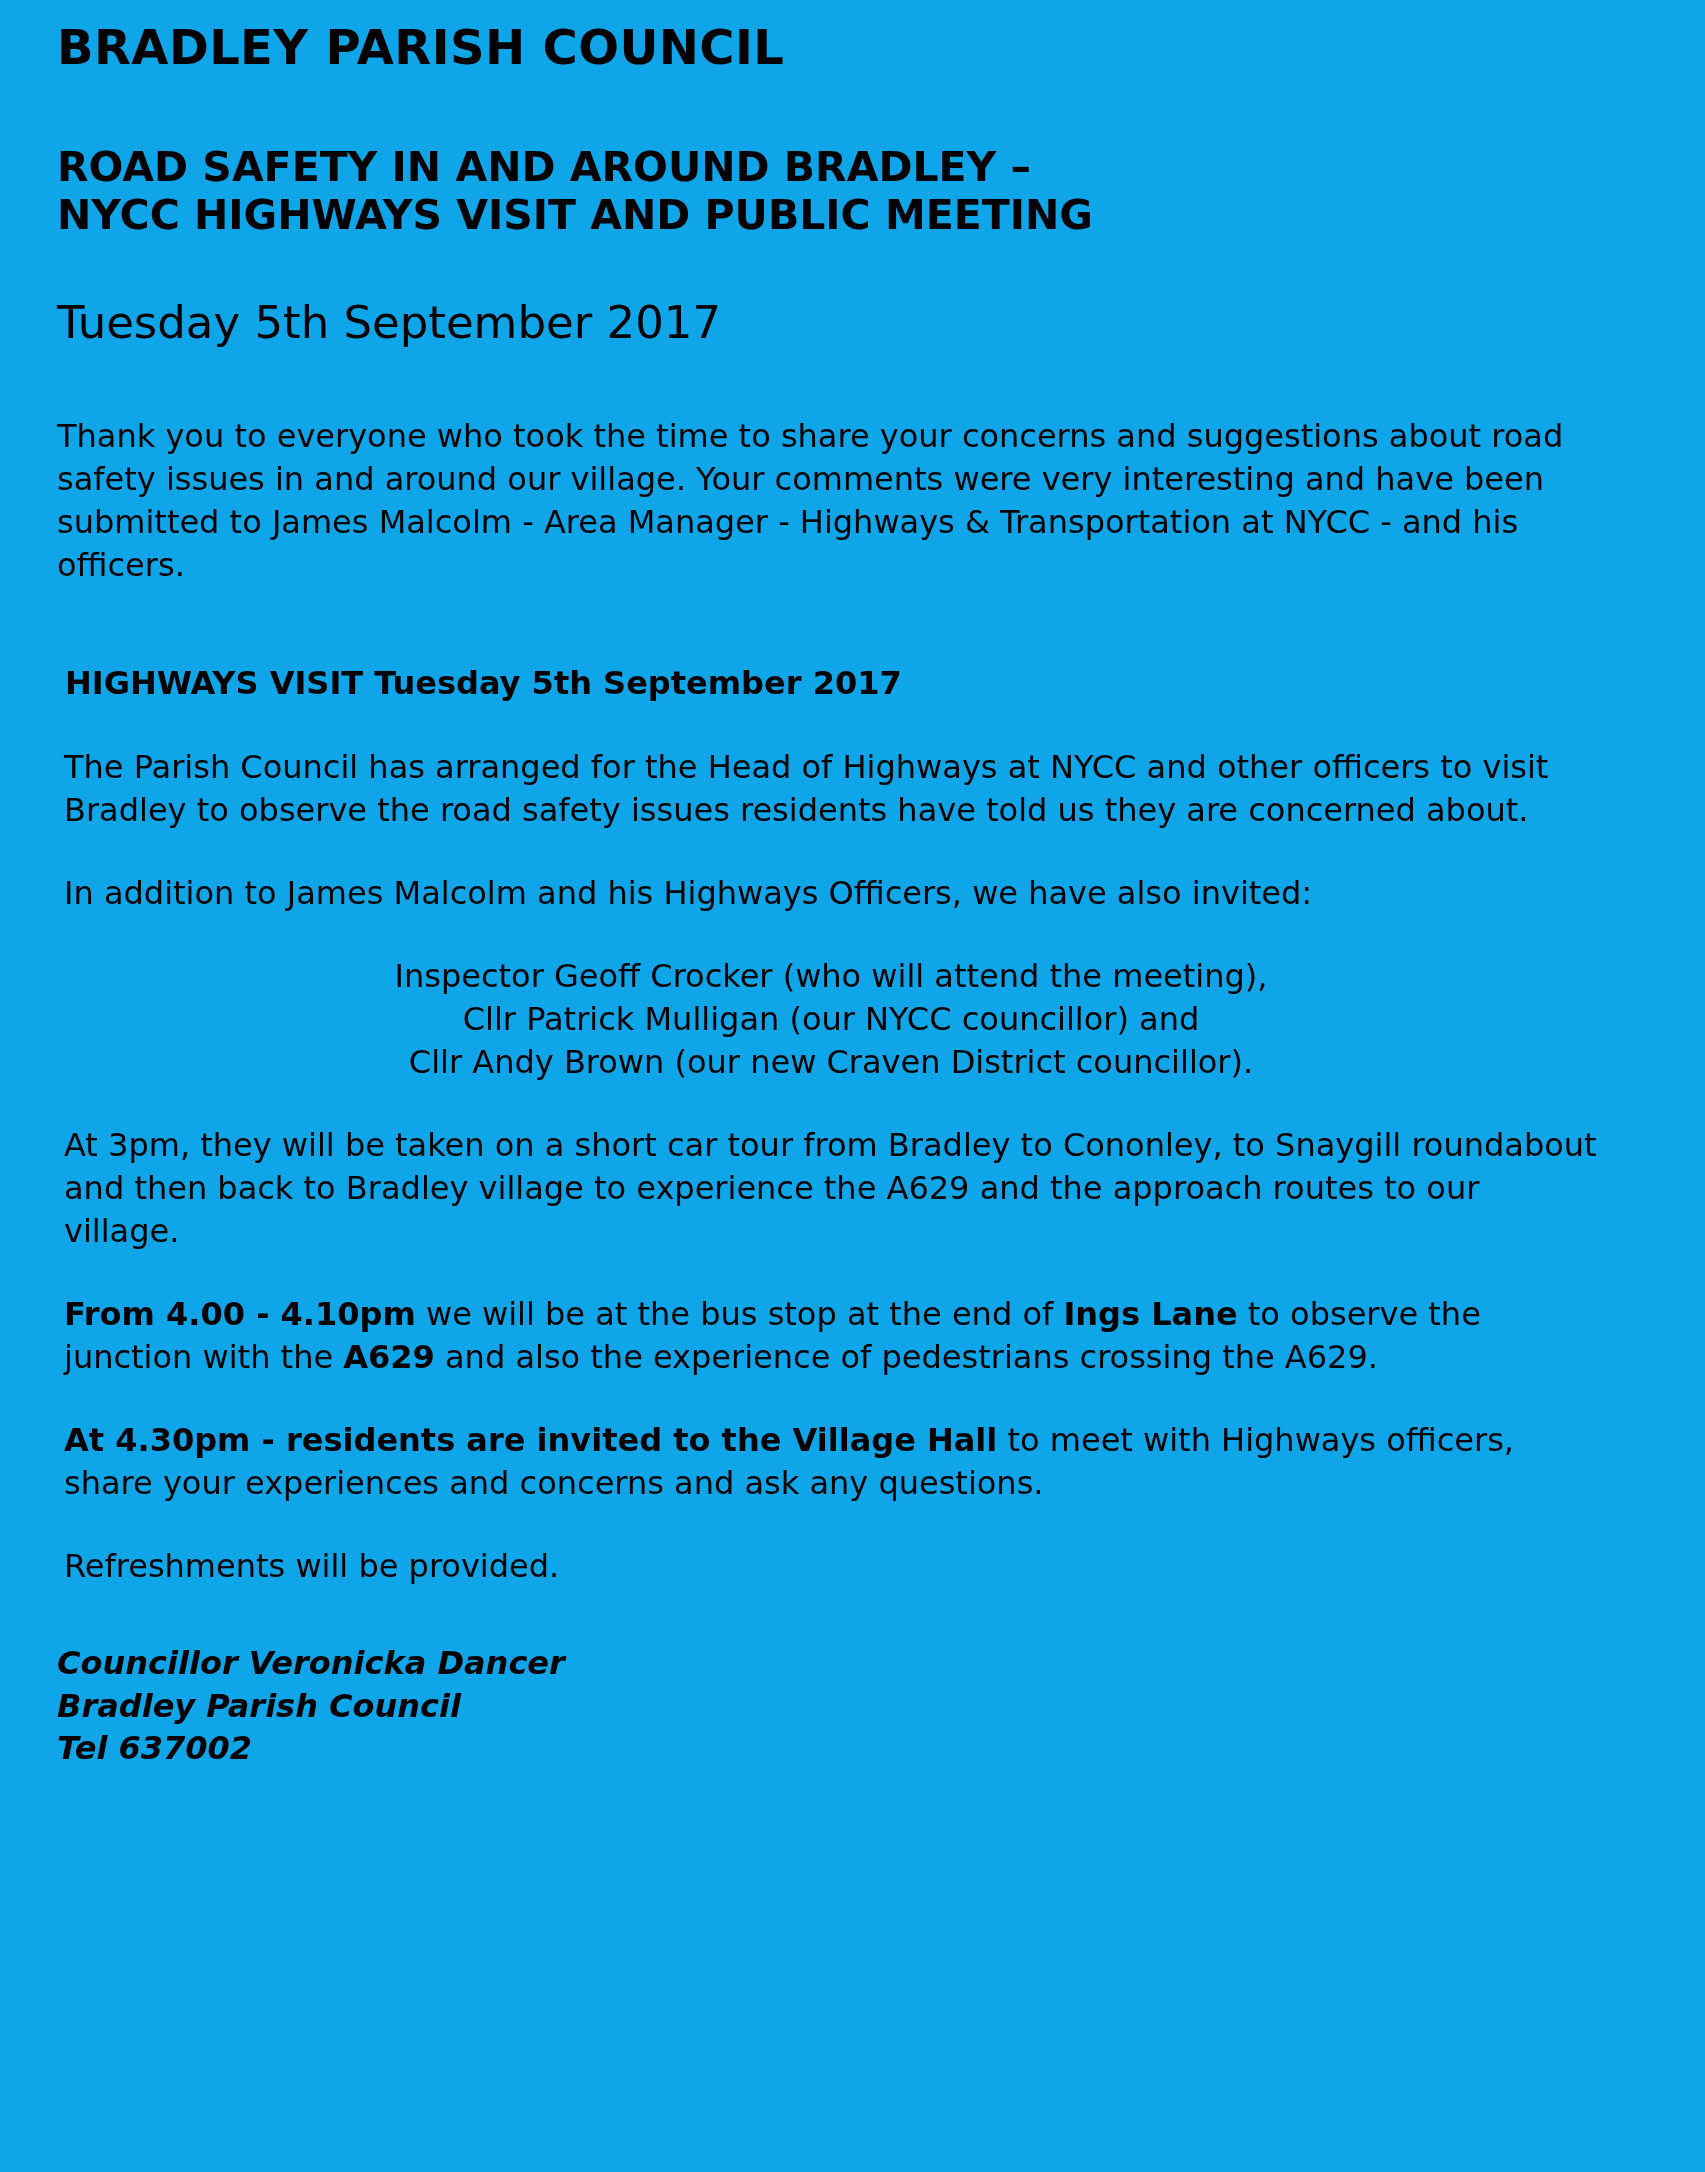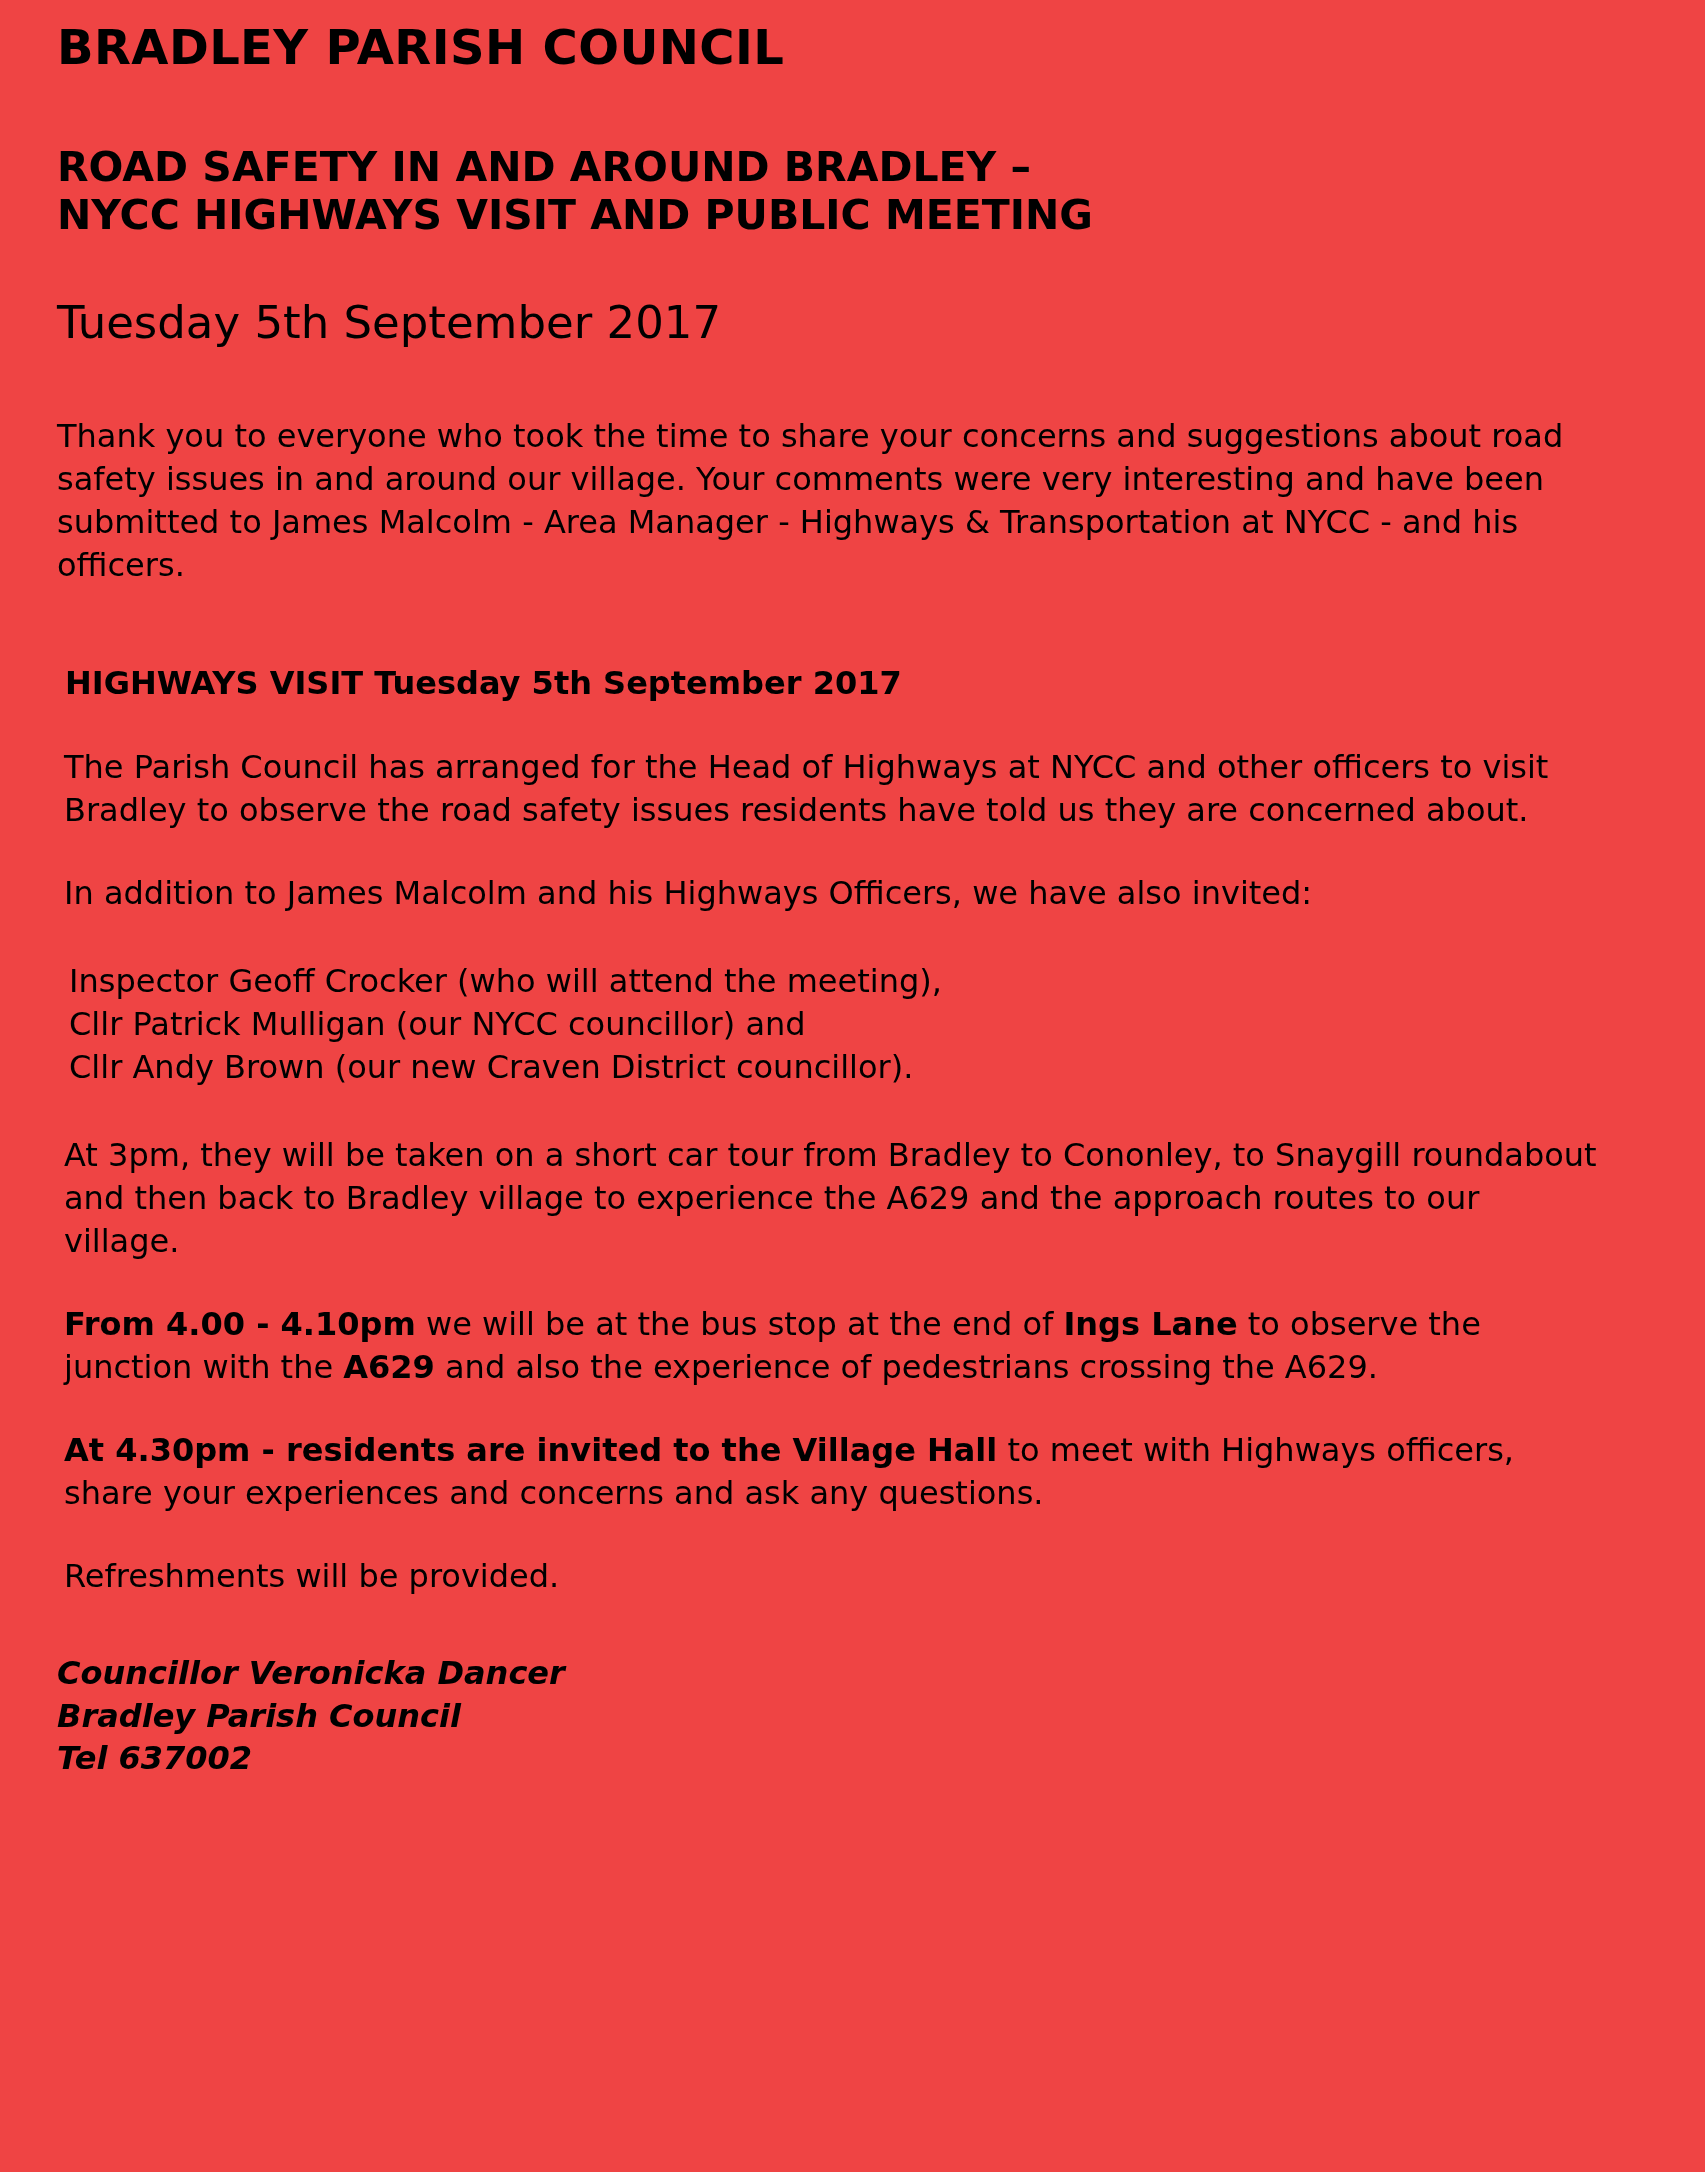--- a/index.html
+++ b/index.html
@@ -11,21 +11,21 @@
     width: 1705px;
     height: 2172px;
     font-family: "DejaVu Sans", sans-serif;
     color: #000000;
     -webkit-font-smoothing: antialiased;
   }
   .page {
     position: relative;
     width: 1705px;
     height: 2172px;
-    background: #ef4444;
+    background: #0ea5e9;
     box-sizing: border-box;
     padding: 0 100px 0 57px;
     overflow: hidden;
   }
 
   
   .doc-title {
     font-size: 48px;
     font-weight: bold;
     letter-spacing: 0.4px;
@@ -71,22 +71,23 @@
   .body-para {
     font-size: 32px;
     line-height: 1.345;
     margin: 7px;
     padding-top: 33px;
     max-width: 1554px;
   }
   .name-list {
     font-size: 32px;
     line-height: 1.345;
-    margin: 12px;
+    margin: 0;
     padding-top: 33px;
+    text-align: center;
   }
   .name-list .nl-line { display: block; }
 
   b, .b { font-weight: bold; }
 
   
   .signature {
     font-size: 32px;
     font-weight: bold;
     font-style: italic;

